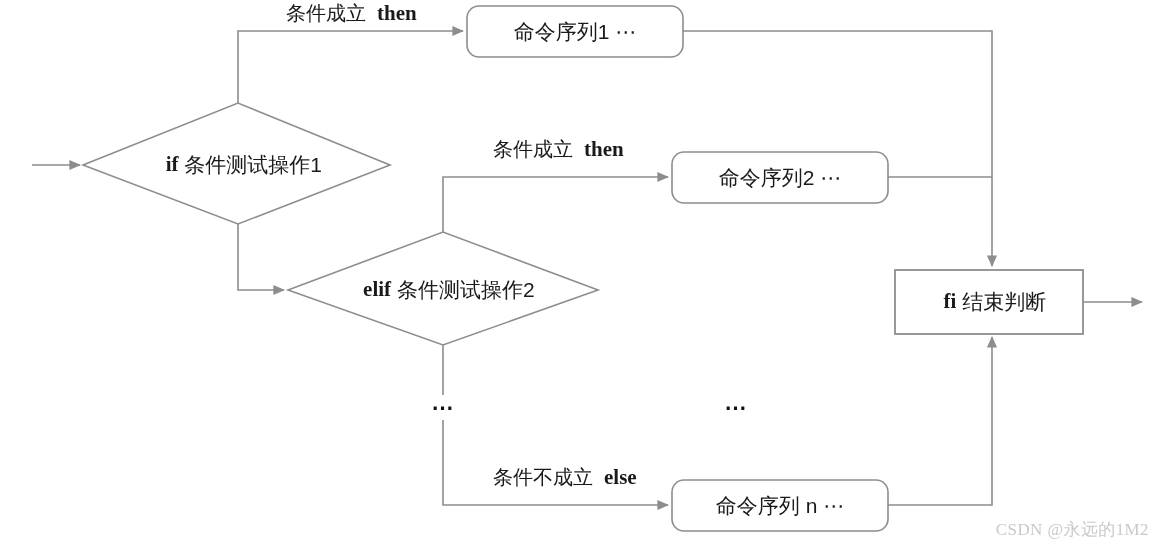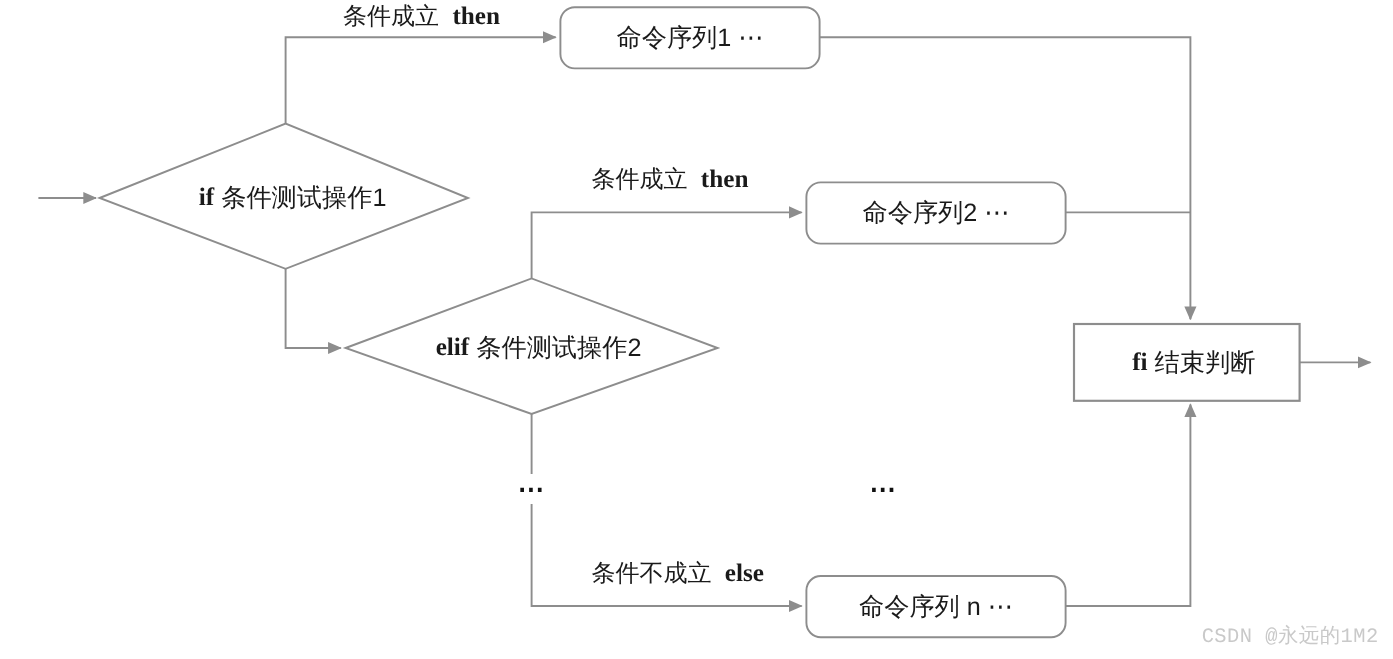--- a/index.html
+++ b/index.html
@@ -72,21 +72,21 @@
     fill: #111111;
     dominant-baseline: middle;
     text-anchor: middle;
     font-weight: bold;
     letter-spacing: 1px;
   }
   .watermark {
     position: absolute;
     right: 12px;
     bottom: 8px;
-    font-family: Liberation Mono, monospace;
+    font-family: Liberation Serif, serif;
     font-size: 17px;
     color: #c9c9c9;
     letter-spacing: 0.4px;
     user-select: none;
   }
 </style>
 </head>
 <body>
 
 <div id="diagram-root">

